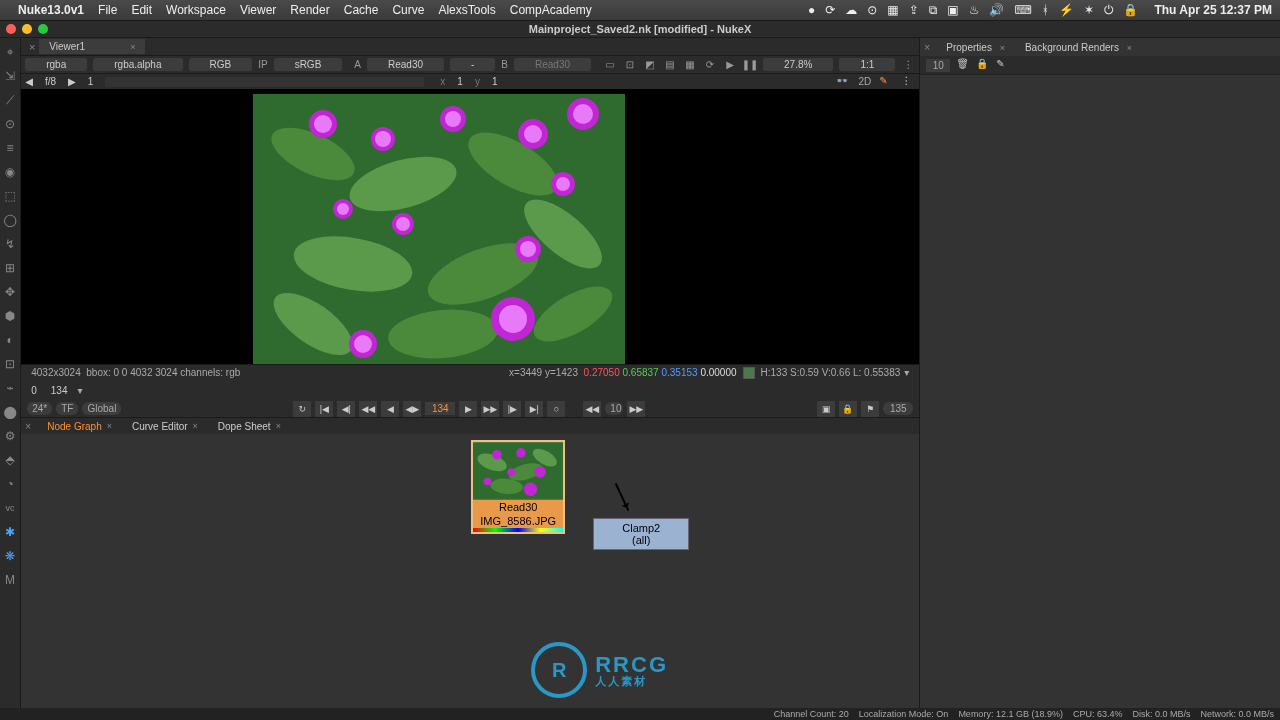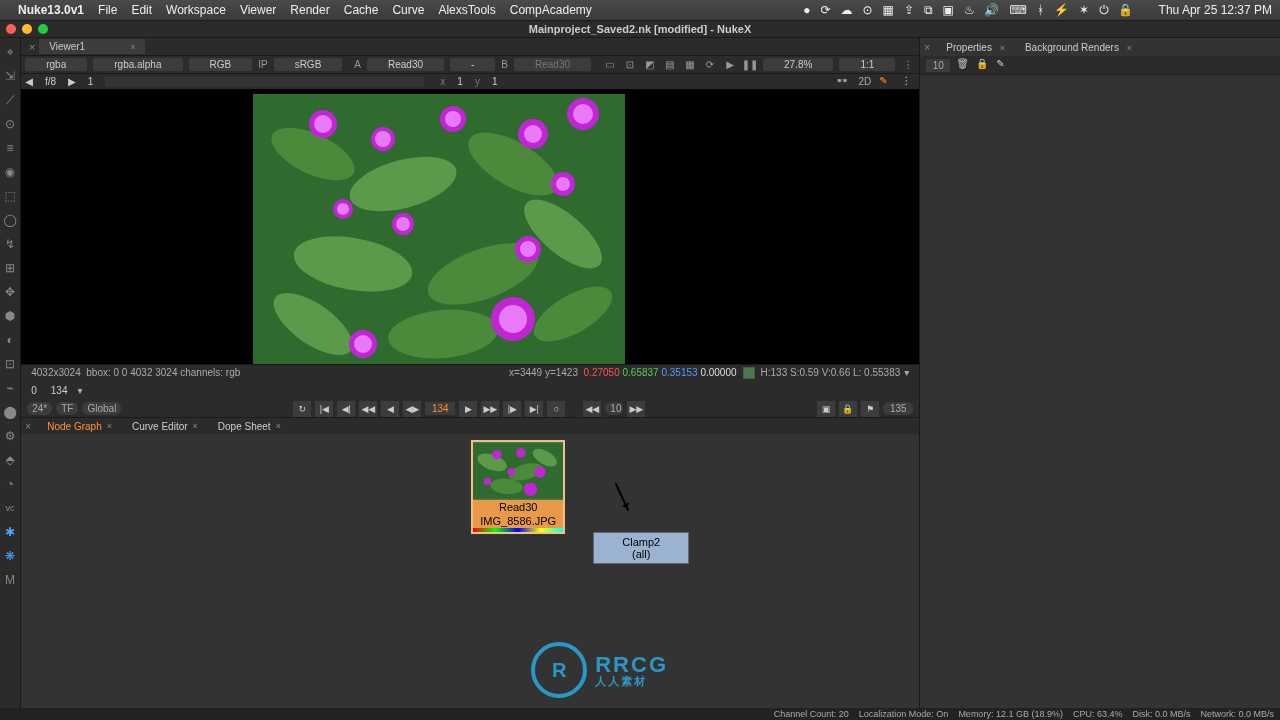--- a/index.html
+++ b/index.html
@@ -2,21 +2,21 @@
 <html><head>
 <meta charset="utf-8">
 <style>
 * { margin: 0; padding: 0; box-sizing: border-box; font-family: "Helvetica Neue", Arial, sans-serif; user-select: none; }
 body { width: 1280px; height: 720px; background: #2b2b2b; color: #aaa; font-size: 11px; overflow: hidden; position: relative; }
 .mac-bar { height: 20px; background: linear-gradient(#4a4a4a,#3a3a3a); display: flex; align-items:center; padding:0 8px; color:#eee; font-size:12px; }
 .mac-bar .apple { font-size:13px; margin-right:10px; }
 .mac-bar .menu-item { margin-right:14px; cursor:pointer; }
 .mac-bar .spacer { flex:1; }
 .mac-bar .status-icon { margin-left:10px; font-size:12px; }
-.mac-bar .clock { margin-left:25px; }
+.mac-bar .clock { margin-left:16px;font-weight:bold; }
 
 .win-title { height:18px; background:#2b2b2b; display:flex; align-items:center; justify-content:center; position:relative; border-top:1px solid #1a1a1a; border-bottom:1px solid #1a1a1a;}
 .traffic { position:absolute; left:6px; top:3px; display:flex; gap:6px; }
 .traffic span { width:10px; height:10px; border-radius:50%; }
 .tl-red{background:#ff5f56;} .tl-yel{background:#ffbd2e;} .tl-grn{background:#27c93f;}
 .win-title .titletext { font-size:11px; font-weight:bold; color:#ccc; }
 
 .app { display:flex; height:calc(720px - 20px - 18px - 12px); }
 .left-toolbar { width:24px; background:#2b2b2b; display:flex; flex-direction:column; align-items:center; padding-top:6px; gap:8px; border-right:1px solid #1a1a1a;}
 .left-toolbar .tool { width:16px; height:16px; color:#888; font-size:12px; display:flex; align-items:center; justify-content:center; cursor:pointer; }
@@ -67,21 +67,21 @@
 .ng-tabs .close-pane{ width:12px;color:#888;}
 .ng-tabs .ngtab{ padding:2px 10px; color:#ccc; cursor:pointer; display:flex;align-items:center;}
 .ng-tabs .ngtab.active{ color:#ff9030; }
 .ng-tabs .ngtab .x{ margin-left:5px; color:#888; font-size:9px;}
 
 .nodegraph{ flex:1; background:#333; position:relative; min-height:246px; }
 .read-node{ position:absolute; left:450px; top:6px; width:94px; background:#e89a4a; border:2px solid #f0c080; }
 .read-node .thumb{ width:100%; height:58px; background:#4a7a4a; position:relative;}
 .read-node .nodelabel{ background:#e89a4a; text-align:center; font-size:11px; color:#000; padding:1px 0; line-height:1.1;}
 .read-node .stripe{ height:4px; background:linear-gradient(90deg,#f00 0%,#0f0 25%,#00f 50%,#ff0 75%,#0ff 100%);}
-.clamp-node{ position:absolute; left:572px; top:98px; width:96px; height:32px; background:#9bb3d1; border:1px solid #667; display:flex;flex-direction:column;align-items:center;justify-content:center; font-size:11px; color:#000;}
+.clamp-node{ position:absolute; left:572px; top:84px; width:96px; height:32px; background:#9bb3d1; border:1px solid #667; display:flex;flex-direction:column;align-items:center;justify-content:center; font-size:11px; color:#000;}
 .arrow{ position:absolute; left:600px; top:48px; width:2px; height:30px; background:#000; transform:rotate(-25deg);}
 .arrow::after{content:"";position:absolute;bottom:-1px;left:-3px;border:4px solid transparent;border-top-color:#000;}
 
 .watermark{ position:absolute; left:510px; bottom:10px; display:flex; align-items:center; gap:8px; opacity:0.9;}
 .watermark .wlogo{ width:56px; height:56px; border:4px solid #2aa3d8; border-radius:50%; display:flex;align-items:center;justify-content:center; color:#2aa3d8; font-weight:bold; font-size:20px;}
 .watermark .wtext { color:#2aa3d8; font-size:22px; font-weight:bold; letter-spacing:2px; line-height:1;}
 .watermark .wtext .sub{ font-size:11px; display:block; letter-spacing:2px;}
 
 .right-panel { width:410px; background:#2b2b2b; border-left:1px solid #1a1a1a; display:flex; flex-direction:column;}
 .right-tabs{ height:18px; display:flex; align-items:center; background:#333; font-size:10px;}

